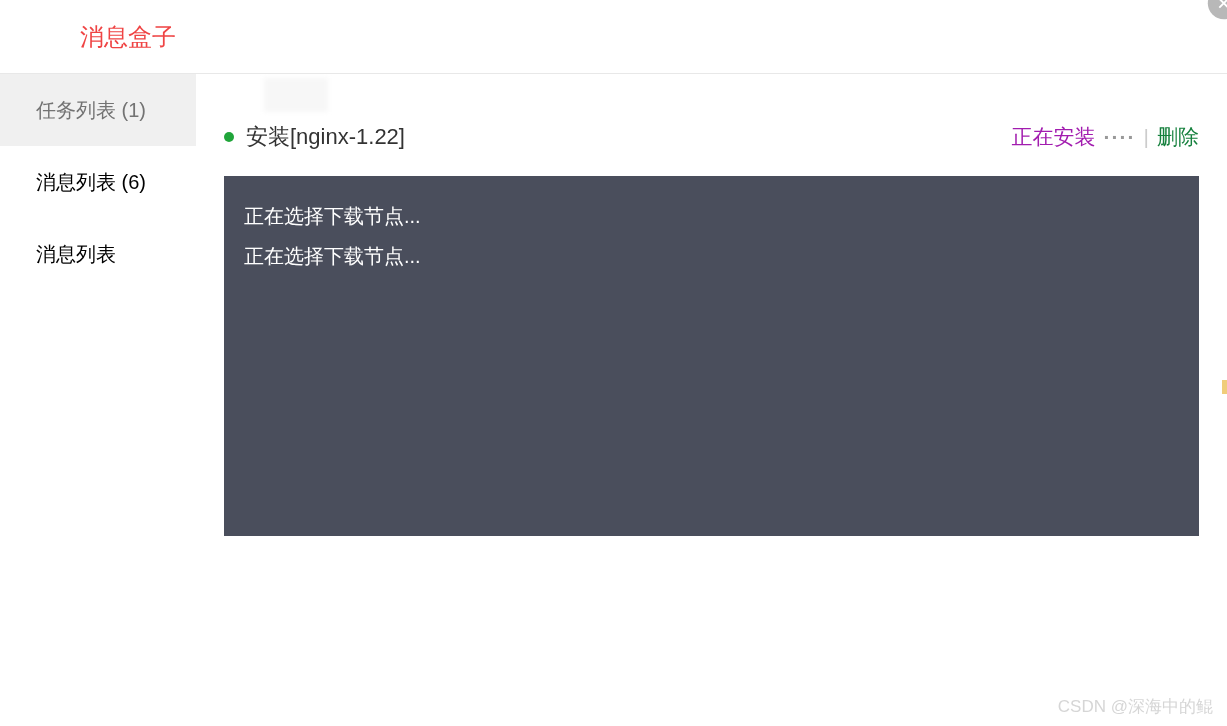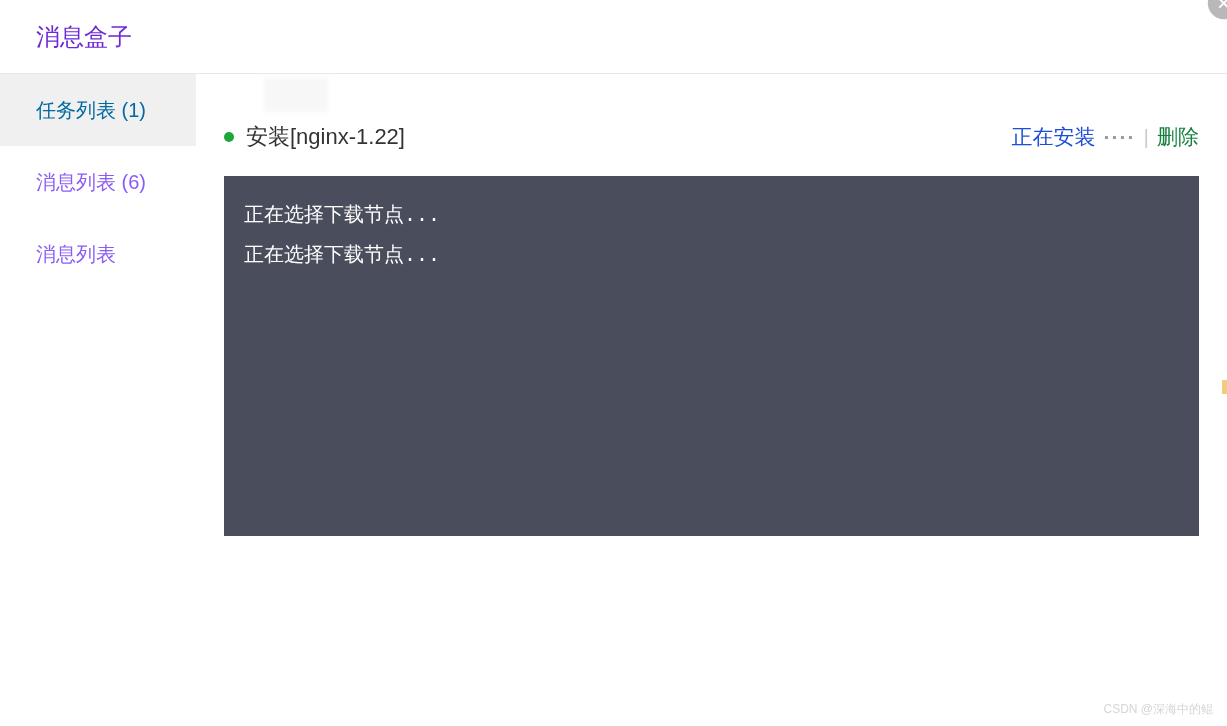--- a/index.html
+++ b/index.html
@@ -17,22 +17,23 @@
     }
     .header {
       height: 74px;
       border-bottom: 1px solid #e8e8e8;
       display: flex;
       align-items: center;
       padding-left: 36px;
     }
     .header-title {
       font-size: 24px;
-      color: #6d28d9;
+      color: #ef4444;
       font-weight: 400;
+      margin-left: 44px;
     }
     .close-btn {
       position: absolute;
       top: 0;
       right: 0;
       width: 32px;
       height: 32px;
       background: #b8b8b8;
       border-radius: 50%;
       display: flex;
@@ -52,26 +53,26 @@
     .sidebar {
       width: 196px;
       background: #fff;
     }
     .sidebar-item {
       height: 72px;
       display: flex;
       align-items: center;
       padding-left: 36px;
       font-size: 20px;
-      color: #8b5cf6;
+      color: #000000;
       cursor: pointer;
     }
     .sidebar-item.active {
       background: #f0f0f0;
-      color: #0369a1;
+      color: #737373;
     }
     .content {
       flex: 1;
       padding: 18px 28px 0 28px;
       position: relative;
     }
     .blur-box {
       position: absolute;
       top: 4px;
       left: 68px;
@@ -103,21 +104,21 @@
       font-size: 22px;
       color: #333;
     }
     .task-right {
       display: flex;
       align-items: center;
       gap: 8px;
       font-size: 21px;
     }
     .status-text {
-      color: #1d4ed8;
+      color: #a21caf;
     }
     .loading-dots {
       color: #999;
       letter-spacing: 1px;
       font-weight: bold;
     }
     .separator {
       color: #ccc;
     }
     .delete-link {
@@ -125,30 +126,29 @@
       cursor: pointer;
     }
     .console {
       background: #4a4e5c;
       color: #fff;
       padding: 20px 20px;
       font-size: 20px;
       line-height: 2;
       height: 360px;
       overflow-y: auto;
-      font-family: Liberation Mono, monospace;
     }
     .console-line {
       white-space: nowrap;
     }
     .watermark {
       position: absolute;
       bottom: 8px;
       right: 14px;
-      font-size: 12px;
+      font-size: 17px;
       color: #d6d6d6;
       pointer-events: none;
     }
     .right-marker {
       position: absolute;
       right: 0;
       top: 380px;
       width: 5px;
       height: 14px;
       background: #f0cd7a;

